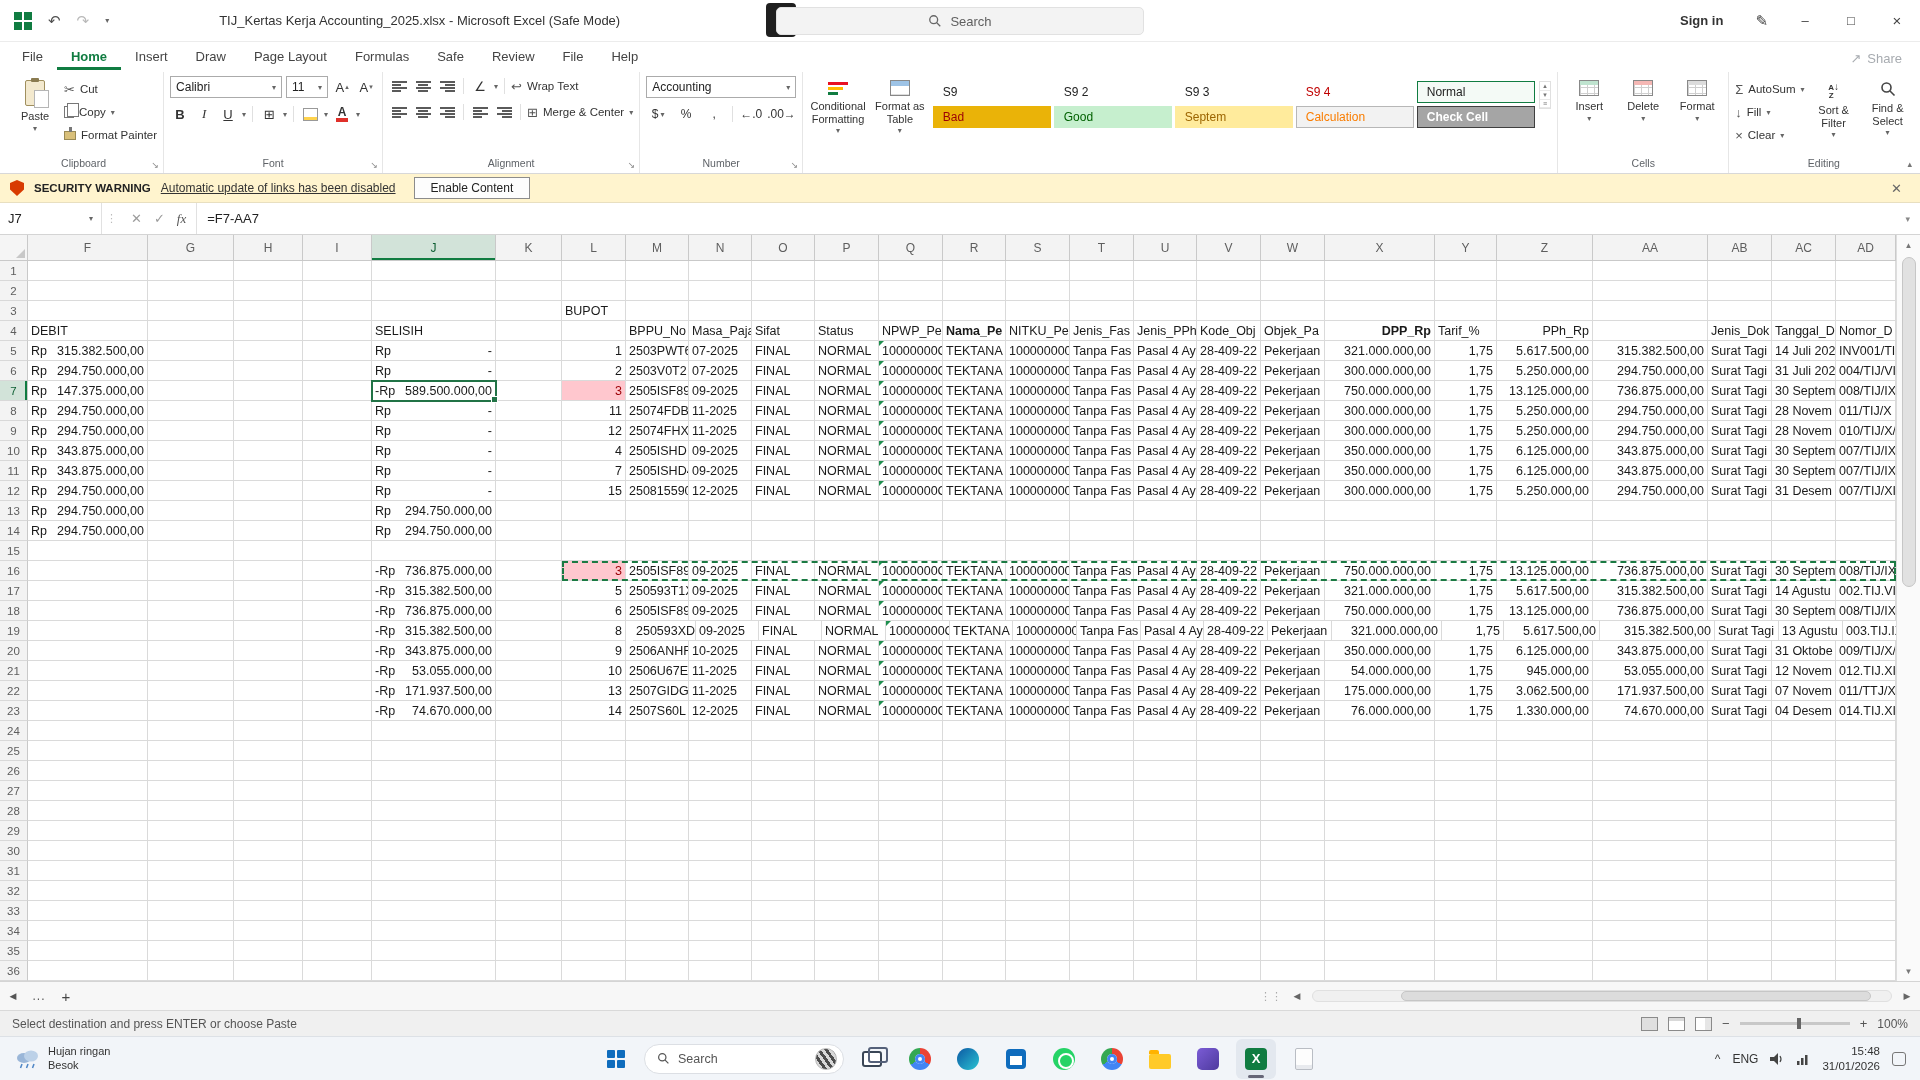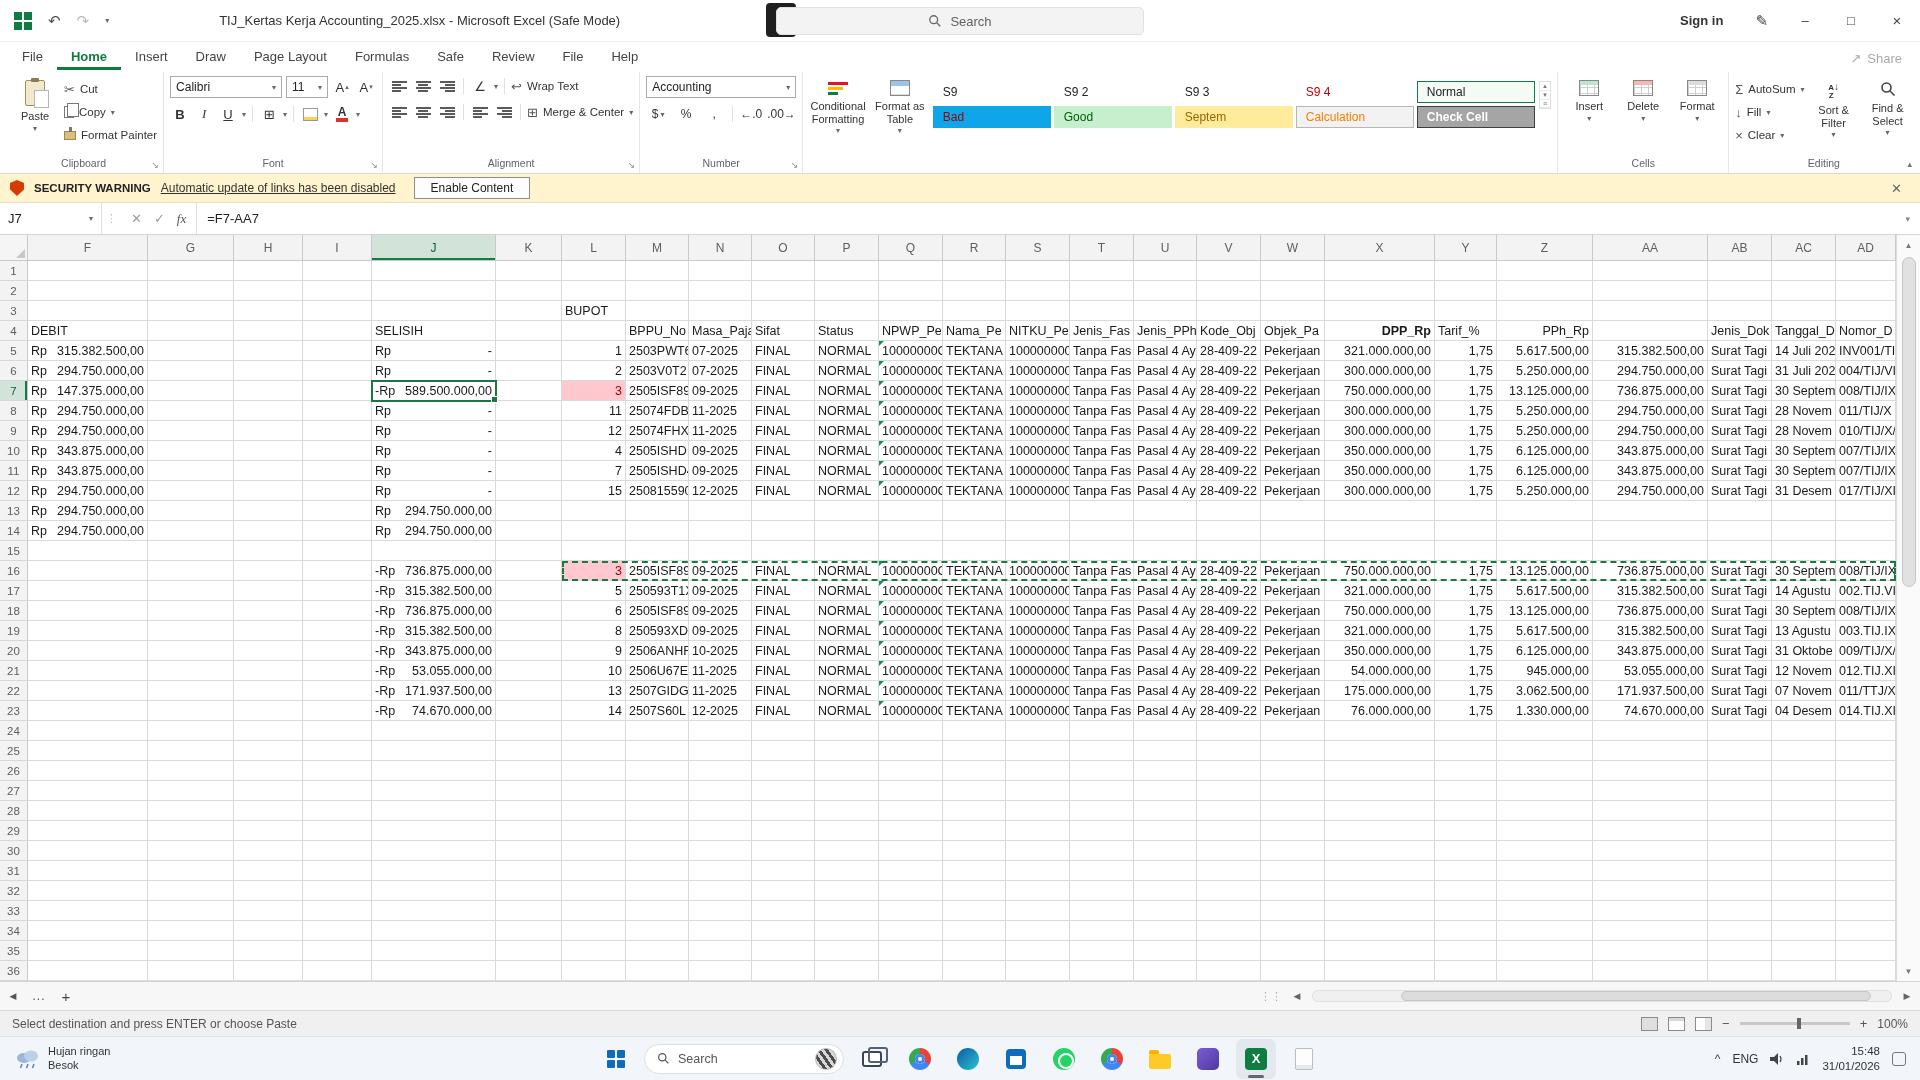--- a/index.html
+++ b/index.html
@@ -66,21 +66,21 @@
   .numic { min-width:24px; height:20px; display:flex; align-items:center; justify-content:center; font-size:12px; color:#333; gap:2px; }
   .cfic { width:20px; height:16px; display:flex; flex-direction:column; gap:2px; justify-content:center; }
   .cfic i { display:block; height:3px; }
   .cfic i:nth-child(1){ background:#e81123; width:100%; } .cfic i:nth-child(2){ background:#ffb900; width:75%; } .cfic i:nth-child(3){ background:#107C41; width:50%; }
   .fatic { width:20px; height:16px; border:1px solid #888; background:linear-gradient(#9dc3e6 0 5px, #fff 5px); box-shadow:inset 0 -1px 0 #ddd; }
   .chips { display:flex; flex-direction:column; gap:3px; padding-top:5px; }
   .chiprow { display:flex; gap:3px; }
   .chip { width:118px; height:22px; display:flex; align-items:center; padding:0 9px; font-size:12px; background:#fff; border:1px solid transparent; white-space:nowrap; overflow:hidden; }
   .chip.c-red { color:#c00000; }
   .chip.c-normal { border:1px solid #107C41; background:#f4faf6; }
-  .chip.c-bad { background:#0ea5e9; color:#9C0006; }
+  .chip.c-bad { background:#eab308; color:#9C0006; }
   .chip.c-good { background:#C6EFCE; color:#006100; }
   .chip.c-neutral { background:#FFEB9C; color:#9C6500; }
   .chip.c-calc { background:#F2F2F2; color:#FA7D00; border:1px solid #b7b7b7; }
   .chip.c-check { background:#A5A5A5; color:#fff; font-weight:bold; border:1px solid #3f3f3f; }
   .gscroll { width:15px; display:flex; flex-direction:column; border:1px solid #e0e0e0; margin-top:5px; }
   .gscroll span { flex:1; display:flex; align-items:center; justify-content:center; font-size:7px; color:#777; border-bottom:1px solid #e9e9e9; }
   .cellsic { width:20px; height:16px; border:1px solid #888; background:#fff; background-image:linear-gradient(to right,#cfcfcf 1px,transparent 1px),linear-gradient(to bottom,#cfcfcf 1px,transparent 1px); background-size:7px 6px; }
   .cellsic.ins { box-shadow:inset 0 4px 0 #bfe3cf; }
   .cellsic.del { box-shadow:inset 0 4px 0 #f4b7b4; }
   .cellsic.fmt { box-shadow:inset 0 4px 0 #dcdcdc; }
@@ -689,21 +689,21 @@
             <div class="cell a-l" style="width: 69px;"></div>
             <div class="cell a-l" style="width: 69px;"></div>
             <div class="cell a-l" style="width: 124px;">SELISIH</div>
             <div class="cell a-l" style="width: 66px;"></div>
             <div class="cell a-r" style="width: 64px;"></div>
             <div class="cell a-l" style="width: 63px;">BPPU_No</div>
             <div class="cell a-l" style="width: 63px;">Masa_Paja</div>
             <div class="cell a-l" style="width: 63px;">Sifat</div>
             <div class="cell a-l" style="width: 64px;">Status</div>
             <div class="cell a-l" style="width: 64px;">NPWP_Pe</div>
-            <div class="cell a-l" style="width: 63px;">Nama_Pe</div>
+            <div class="cell a-l" style="width: 63px; font-weight: bold;">Nama_Pe</div>
             <div class="cell a-l" style="width: 64px;">NITKU_Pe</div>
             <div class="cell a-l" style="width: 64px;">Jenis_Fas</div>
             <div class="cell a-l" style="width: 63px;">Jenis_PPh</div>
             <div class="cell a-l" style="width: 64px;">Kode_Obj</div>
             <div class="cell a-l" style="width: 64px;">Objek_Pa</div>
             <div class="cell a-r" style="width: 110px; font-weight: bold;">DPP_Rp</div>
             <div class="cell a-l" style="width: 62px;">Tarif_%</div>
             <div class="cell a-r" style="width: 96px;">PPh_Rp</div>
             <div class="cell a-r" style="width: 115px;"></div>
             <div class="cell a-l" style="width: 64px;">Jenis_Dok</div>
@@ -973,21 +973,21 @@
             <div class="cell a-l" style="width: 64px;">Tanpa Fas</div>
             <div class="cell a-l" style="width: 63px;">Pasal 4 Ay</div>
             <div class="cell a-l" style="width: 64px;">28-409-22</div>
             <div class="cell a-l" style="width: 64px;">Pekerjaan</div>
             <div class="cell a-r" style="width: 110px;">300.000.000,00</div>
             <div class="cell a-r" style="width: 62px;">1,75</div>
             <div class="cell a-r" style="width: 96px;">5.250.000,00</div>
             <div class="cell a-r" style="width: 115px;">294.750.000,00</div>
             <div class="cell a-l" style="width: 64px;">Surat Tagi</div>
             <div class="cell a-l" style="width: 64px;">31 Desem</div>
-            <div class="cell a-l" style="width: 60px;">017/TIJ/XI</div>
+            <div class="cell a-l" style="width: 60px;">007/TIJ/XI</div>
           </div>
           <div class="grow">
             <div class="rh">13</div>
             <div class="cell spread" style="width: 120px;">
               <span>Rp</span>
               <span>294.750.000,00</span>
             </div>
             <div class="cell a-l" style="width: 86px;"></div>
             <div class="cell a-l" style="width: 69px;"></div>
             <div class="cell a-l" style="width: 69px;"></div>
@@ -1176,21 +1176,21 @@
             <div class="cell a-l" style="width: 120px;"></div>
             <div class="cell a-l" style="width: 86px;"></div>
             <div class="cell a-l" style="width: 69px;"></div>
             <div class="cell a-l" style="width: 69px;"></div>
             <div class="cell spread" style="width: 124px;">
               <span>-Rp</span>
               <span>315.382.500,00</span>
             </div>
             <div class="cell a-l" style="width: 66px;"></div>
             <div class="cell a-r" style="width: 64px;">8</div>
-            <div class="cell a-l" style="width: 63px;">250593XD</div>
+            <div class="cell a-l" style="width: 63px; margin-left: 7px;">250593XD</div>
             <div class="cell a-l" style="width: 63px;">09-2025</div>
             <div class="cell a-l" style="width: 63px;">FINAL</div>
             <div class="cell a-l" style="width: 64px;">NORMAL</div>
             <div class="cell a-l err" style="width: 64px;">10000000C</div>
             <div class="cell a-l" style="width: 63px;">TEKTANA</div>
             <div class="cell a-l" style="width: 64px;">100000000</div>
             <div class="cell a-l" style="width: 64px;">Tanpa Fas</div>
             <div class="cell a-l" style="width: 63px;">Pasal 4 Ay</div>
             <div class="cell a-l" style="width: 64px;">28-409-22</div>
             <div class="cell a-l" style="width: 64px;">Pekerjaan</div>

